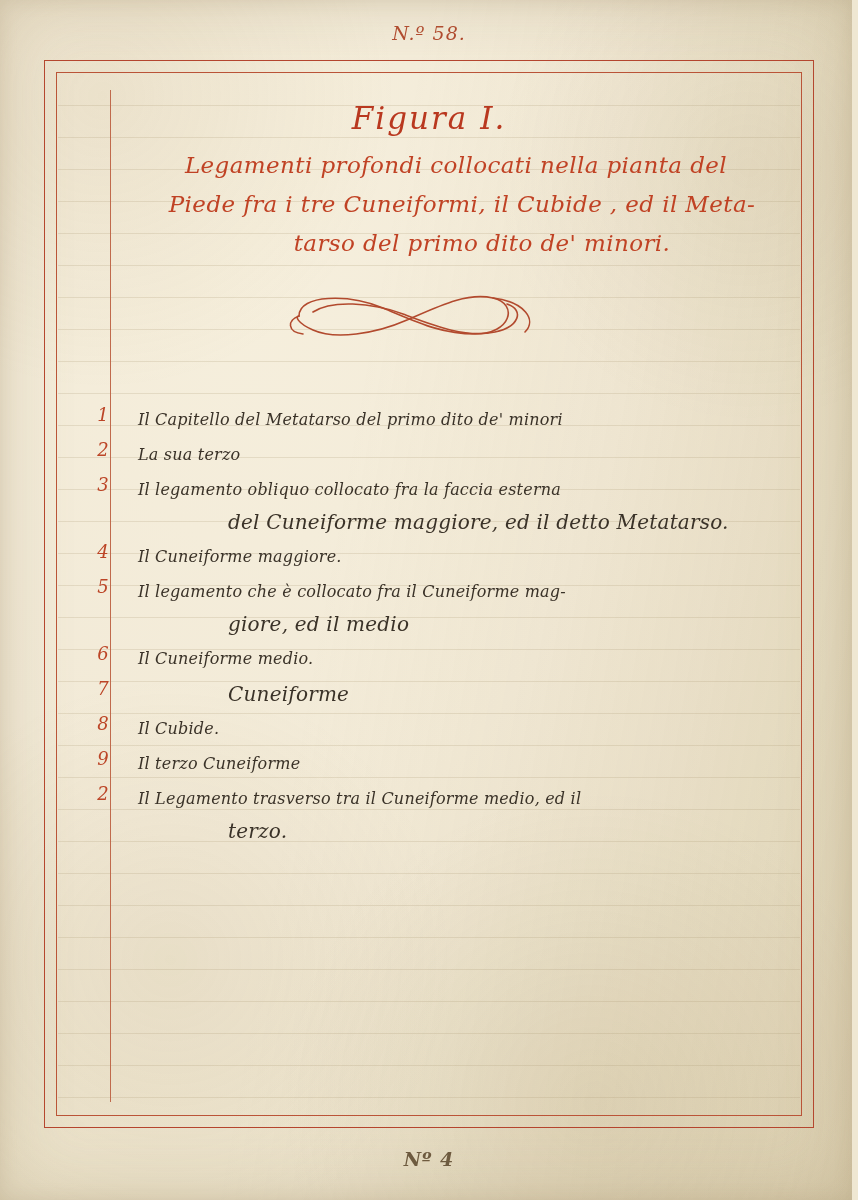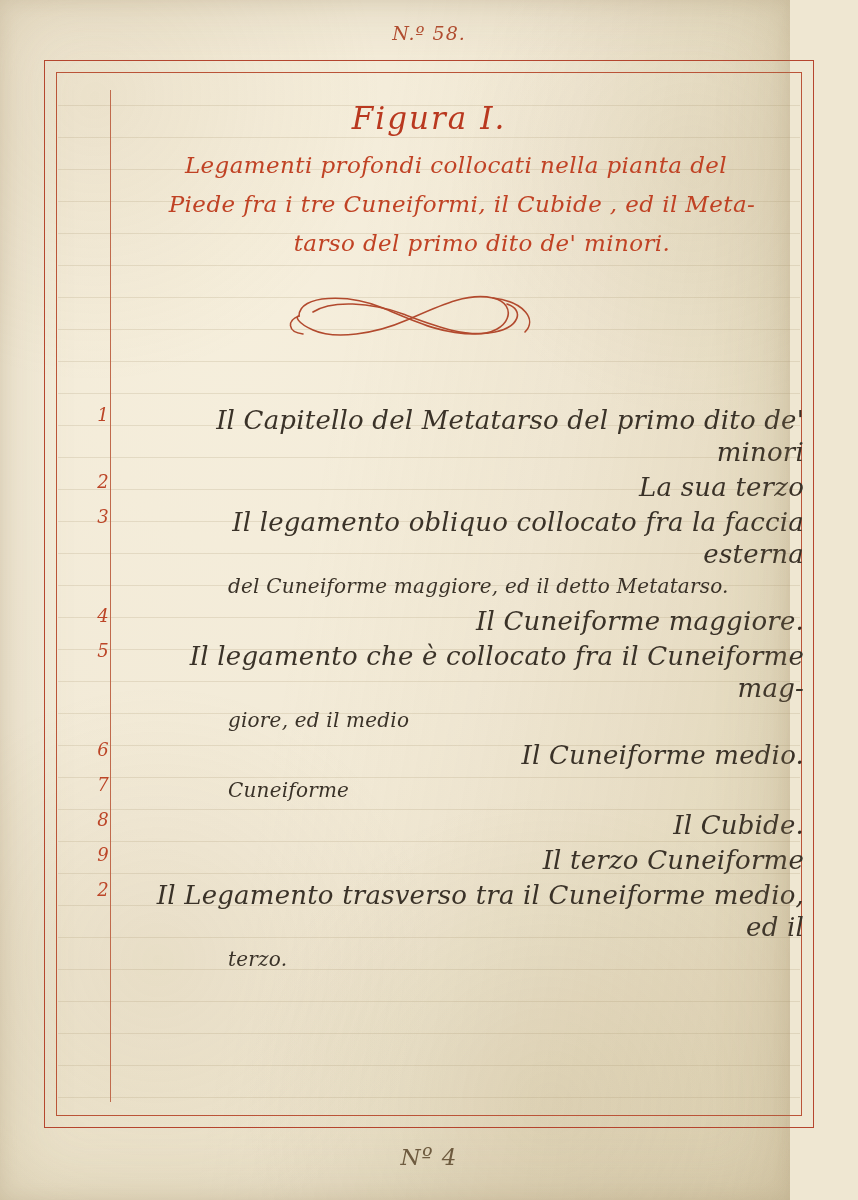--- a/index.html
+++ b/index.html
@@ -9,21 +9,21 @@
   body {
     width: 858px;
     height: 1200px;
     background: #efe7d2;
     font-family: "DejaVu Serif", serif;
     overflow: hidden;
   }
 
   .page {
     position: relative;
-    width: 790px;
+    width: 852px;
     height: 1200px;
     background:
       radial-gradient(ellipse at 30% 20%, #f6efdd 0%, #f2ead7 45%, #ebe2ca 75%, #e4dabf 100%);
     box-sizing: border-box;
   }
 
   
   .paper-grain {
     position: absolute;
     inset: 0;
@@ -106,22 +106,23 @@
   }
   .plate-number {
     position: absolute;
     bottom: 30px;
     left: 0;
     width: 858px;
     text-align: center;
     color: #6d5a3f;
     font-family: "DejaVu Serif", serif;
     font-style: italic;
-    font-size: 23px;
+    font-size: 19px;
     letter-spacing: 1px;
+    font-weight: bold;
   }
 
   
   .title {
     position: absolute;
     top: 100px;
     left: 0;
     width: 858px;
     text-align: center;
     color: #b9381f;
@@ -176,24 +177,23 @@
     color: #bc4527;
     font-family: "DejaVu Serif", serif;
     font-style: italic;
     font-size: 18px;
   }
   .entry .txt {
     margin-left: 82px;
     color: #3a3228;
     font-family: "DejaVu Serif", serif;
     font-style: italic;
-    font-size: 26px;
+    font-size: 16px;
     line-height: 32px;
     letter-spacing: 0.2px;
-    text-align: right;
   }
   .entry .txt2 {
     margin-left: 172px;
     color: #3a3228;
     font-family: "DejaVu Serif", serif;
     font-style: italic;
     font-size: 20px;
     line-height: 32px;
     letter-spacing: 0.2px;
   }

